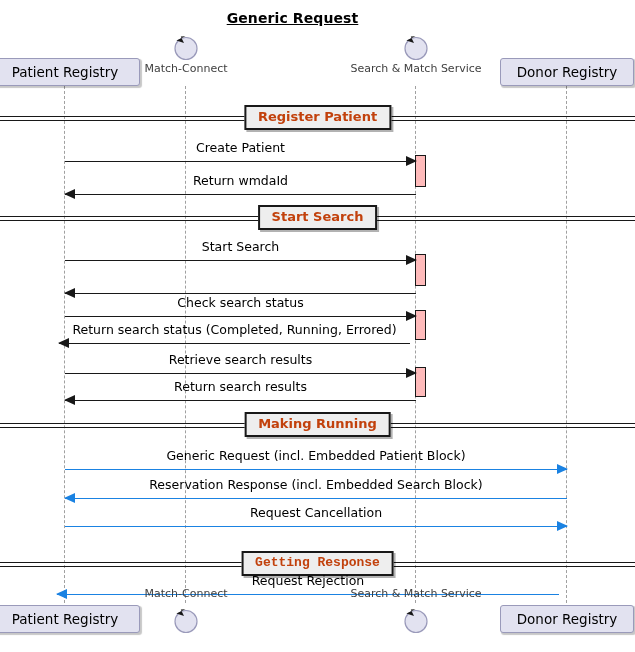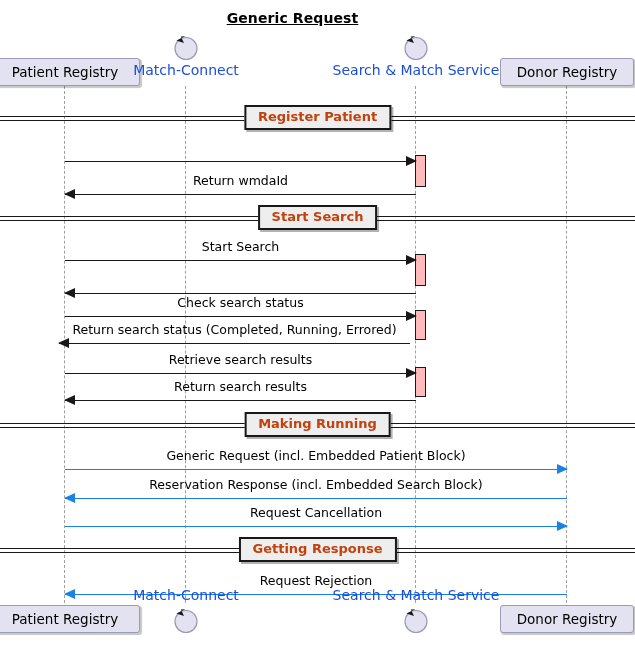--- a/index.html
+++ b/index.html
@@ -56,22 +56,22 @@
     white-space: nowrap;
   }
 
   
   .control-actor {
     position: absolute;
   }
   .control-actor .ctrl-label {
     position: absolute;
     white-space: nowrap;
-    font-size: 14px;
-    color: #1d4ed8;
+    font-size: 11px;
+    color: #404040;
     text-align: center;
     left: 50%;
     transform: translateX(-50%);
   }
 
   
   .divider {
     position: absolute;
     left: 0;
     width: 635px;
@@ -210,28 +210,29 @@
         <div class="divider-label">Register Patient</div>
       </div>
       <div class="divider" style="top: 205px;">
         <div class="rule"></div>
         <div class="divider-label">Start Search</div>
       </div>
       <div class="divider" style="top: 412px;">
         <div class="rule"></div>
         <div class="divider-label">Making Running</div>
       </div>
-      <div class="divider" style="top: 537px;">
+      <div class="divider" style="top: 551px; font-family: Liberation Mono, monospace;">
         <div class="rule"></div>
         <div class="divider-label">Getting Response</div>
       </div>
     </div>
 
   <div id="messages-layer">
       <div class="message" style="left: 65px; width: 351px; top: 140px;">
+        <div class="msg-label">Create Patient</div>
         <div class="msg-line"></div>
         <div class="arrowhead right"></div>
       </div>
       <div class="message" style="left: 65px; width: 351px; top: 173px;">
         <div class="msg-label">Return wmdaId</div>
         <div class="msg-line"></div>
         <div class="arrowhead left"></div>
       </div>
       <div class="message" style="left: 65px; width: 351px; top: 239px;">
         <div class="msg-label">Start Search</div>
@@ -270,21 +271,21 @@
       <div class="message blue" style="left: 65px; width: 502px; top: 477px;">
         <div class="msg-label">Reservation Response (incl. Embedded Search Block)</div>
         <div class="msg-line"></div>
         <div class="arrowhead left"></div>
       </div>
       <div class="message blue" style="left: 65px; width: 502px; top: 505px;">
         <div class="msg-label">Request Cancellation</div>
         <div class="msg-line"></div>
         <div class="arrowhead right"></div>
       </div>
-      <div class="message blue" style="left: 65px; width: 502px; top: 573px;">
+      <div class="message blue" style="left: 57px; width: 502px; top: 573px;">
         <div class="msg-label">Request Rejection</div>
         <div class="msg-line"></div>
         <div class="arrowhead left"></div>
       </div>
     </div>
 
   <div id="footer-participants">
       <div class="participant-box" style="width: 150px; height: 28px; left: -10px; top: 605px; background: rgb(226, 226, 240); border-color: rgb(154, 154, 186);">
         <span>Patient Registry</span>
       </div>

